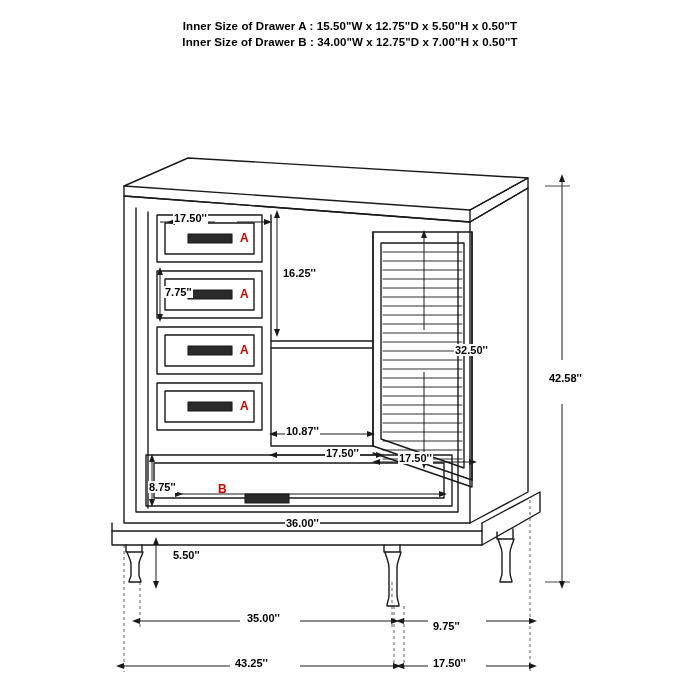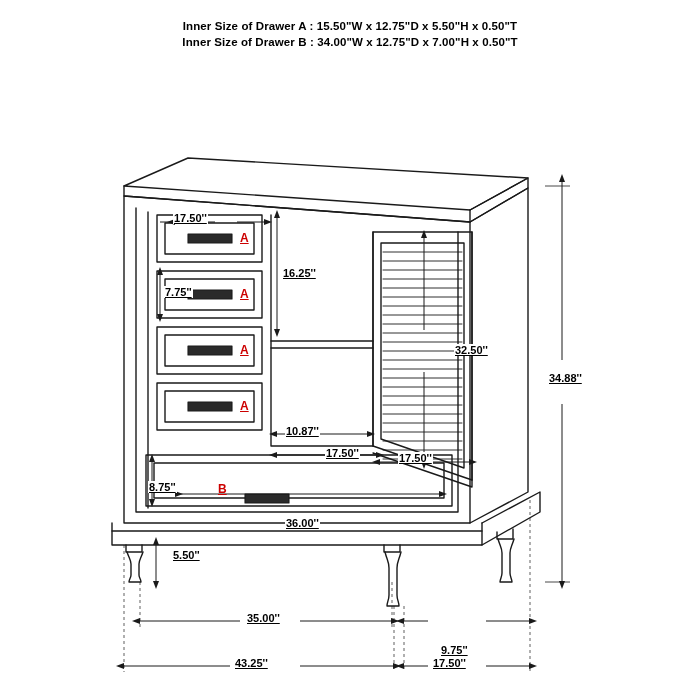--- a/index.html
+++ b/index.html
@@ -35,21 +35,20 @@
     width: 700px;
     height: 700px;
   }
 
   .lbl {
     position: absolute;
     font-size: 11px;
     font-weight: bold;
     color: #000000;
     white-space: nowrap;
-    text-decoration: underline;
   }
   .lbl.red {
     color: #cc0000;
     font-size: 12px;
   }
   .lbl.box {
     background: #ffffff;
     padding: 0 1px;
   }
 </style>
@@ -220,23 +219,23 @@
   <div class="lbl box" style="left:173px; top:212px;">17.50''</div>
   <div class="lbl box" style="left:164px; top:286px;">7.75''</div>
   <div class="lbl box" style="left:282px; top:267px;">16.25''</div>
   <div class="lbl box" style="left:434px; top:344px;margin-left:20px;">32.50''</div>
   <div class="lbl box" style="left:285px; top:425px;">10.87''</div>
   <div class="lbl box" style="left:325px; top:447px;">17.50''</div>
   <div class="lbl box" style="left:398px; top:452px;">17.50''</div>
   <div class="lbl box" style="left:148px; top:481px;">8.75''</div>
   <div class="lbl box" style="left:285px; top:475px;margin-top:42px;">36.00''</div>
   <div class="lbl box" style="left:172px; top:549px;">5.50''</div>
-  <div class="lbl box" style="left:548px; top:372px;">34.88''</div>
+  <div class="lbl box" style="left:548px; top:372px;">42.58''</div>
   <div class="lbl box" style="left:246px; top:612px;">35.00''</div>
-  <div class="lbl box" style="left:432px; top:644px;margin-left:8px;">9.75''</div>
+  <div class="lbl box" style="left:432px; top:620px;">9.75''</div>
   <div class="lbl box" style="left:234px; top:657px;">43.25''</div>
   <div class="lbl box" style="left:432px; top:657px;">17.50''</div>
 
   <div class="lbl red" style="left:240px; top:231px;">A</div>
   <div class="lbl red" style="left:240px; top:287px;">A</div>
   <div class="lbl red" style="left:240px; top:343px;">A</div>
   <div class="lbl red" style="left:240px; top:399px;">A</div>
   <div class="lbl red" style="left:218px; top:482px;">B</div>
 
 </div>

